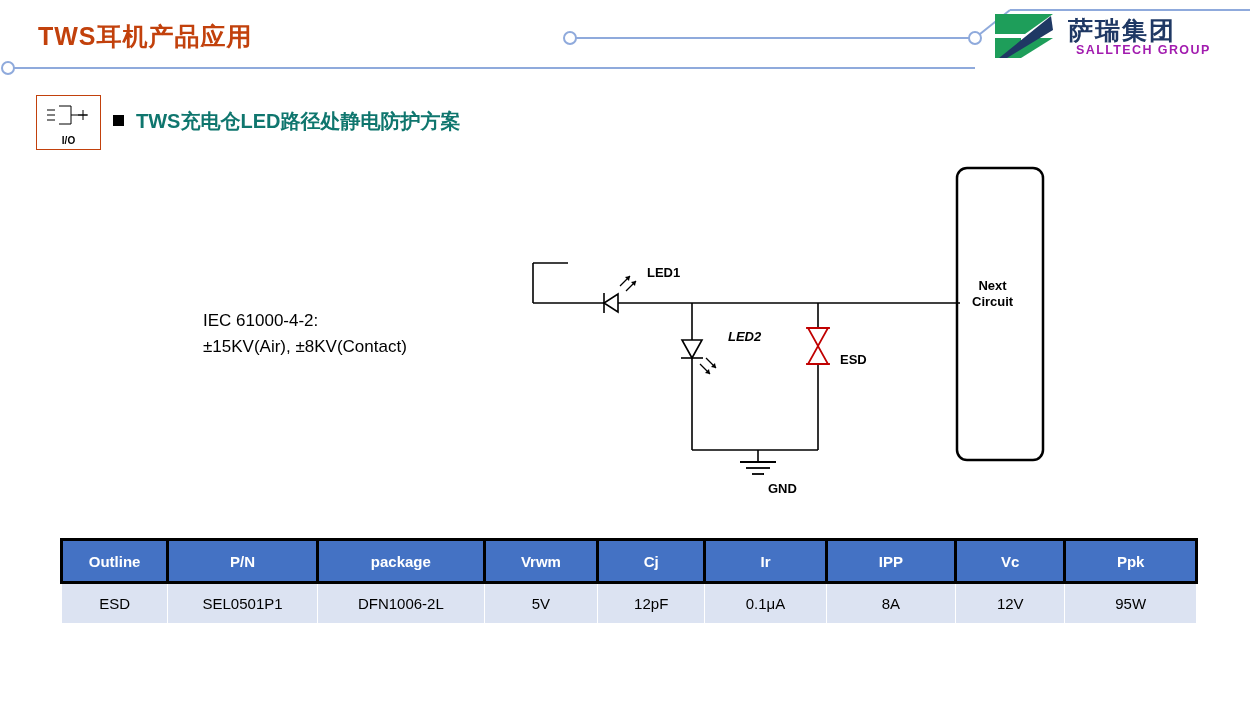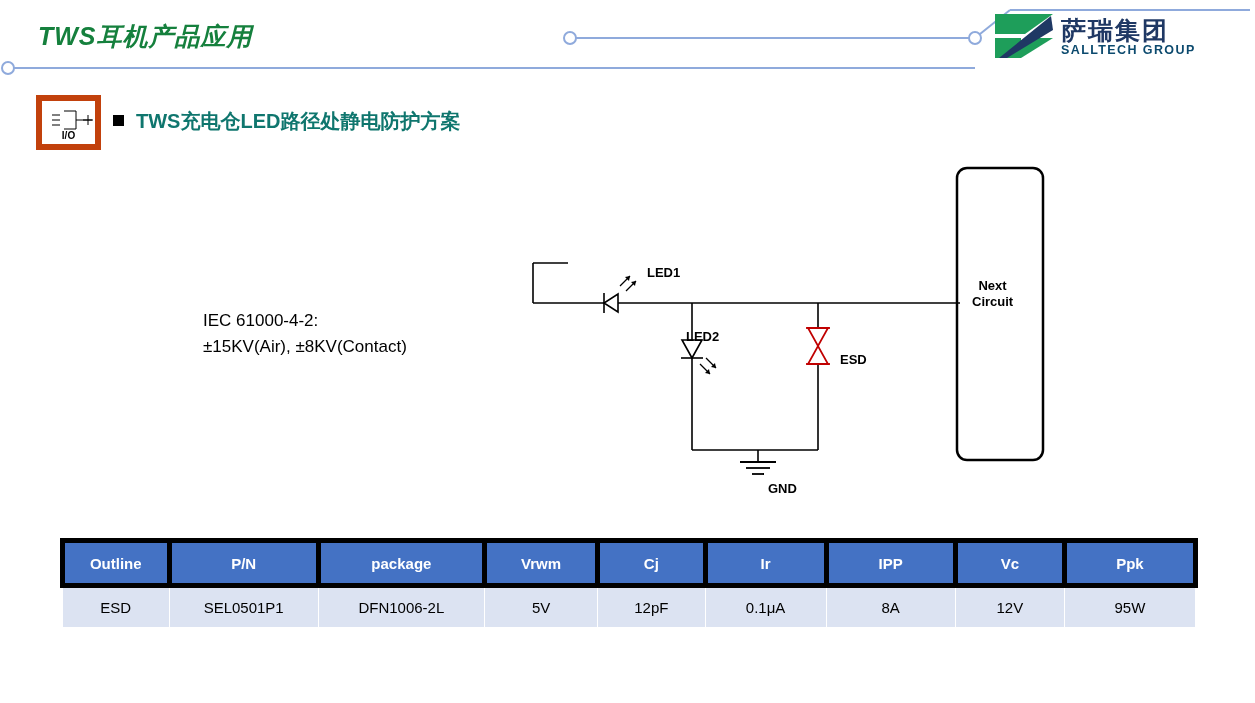--- a/index.html
+++ b/index.html
@@ -15,41 +15,40 @@
     overflow: hidden;
   }
 
   
   .slide-title {
     position: absolute;
     left: 38px;
     top: 20px;
     font-size: 25px;
     font-weight: bold;
-    color: #15803d;
+    color: #c2410c;
     letter-spacing: 1px;
-    font-style: italic;
   }
   .header-deco {
     position: absolute;
     left: 0;
     top: 0;
     width: 1255px;
     height: 80px;
     pointer-events: none;
   }
   .logo-box {
     position: absolute;
     right: 10px;
     top: 6px;
     width: 250px;
     height: 62px;
     display: flex;
     align-items: center;
-    gap: 8px;
+    gap: 15px;
   }
   .logo-mark {
     width: 58px;
     height: 46px;
     position: relative;
     flex: none;
   }
   .logo-text {
     display: flex;
     flex-direction: column;
@@ -58,32 +57,33 @@
   }
   .logo-cn {
     font-size: 25px;
     font-weight: bold;
     color: #1F3864;
     letter-spacing: 2px;
   }
   .logo-en {
     font-size: 12.5px;
     font-weight: bold;
-    color: #0c4a6e;
+    color: #a21caf;
     letter-spacing: 1.4px;
+    margin-left: 8px;
   }
 
   
   .io-icon {
     position: absolute;
     left: 36px;
     top: 95px;
     width: 65px;
     height: 55px;
-    border: 6px solid #c2410c;
+    border: 1px solid #c2410c;
     box-sizing: border-box;
   }
   .io-icon .io-label {
     position: absolute;
     left: 0;
     right: 0;
     bottom: 3px;
     text-align: center;
     font-size: 10px;
     font-weight: bold;
@@ -151,21 +151,21 @@
     top: 538px;
     border-collapse: collapse;
     width: 1138px;
   }
   .param-table th {
     background: #4472C4;
     color: #ffffff;
     font-size: 15px;
     font-weight: bold;
     height: 38px;
-    border: 5px solid #000000;
+    border: 3px solid #000000;
     text-align: center;
   }
   .param-table td {
     background: #DCE3F2;
     color: #000;
     font-size: 15px;
     height: 37px;
     border: 1px solid #ffffff;
     text-align: center;
   }
@@ -253,21 +253,21 @@
 
   <line x1="192" y1="300" x2="318" y2="300" stroke="#000" stroke-width="1.6"></line>
 
   <line x1="258" y1="300" x2="258" y2="312" stroke="#000" stroke-width="1.6"></line>
   <line x1="240" y1="312" x2="276" y2="312" stroke="#000" stroke-width="1.8"></line>
   <line x1="246" y1="318" x2="270" y2="318" stroke="#000" stroke-width="1.8"></line>
   <line x1="252" y1="324" x2="264" y2="324" stroke="#000" stroke-width="1.8"></line>
 </svg>
 
 <div class="sch-label" style="left:647px; top:265px;">LED1</div>
-<div class="sch-label" style="left:686px; top:329px;">LED2</div>
+<div class="sch-label" style="left:728px; top:329px;font-style:italic;">LED2</div>
 <div class="sch-label" style="left:840px; top:352px; color:#000;">ESD</div>
 <div class="sch-label" style="left:768px; top:481px;">GND</div>
 <div class="next-circuit-label">Next
 Circuit</div>
 
 <table class="param-table">
   <thead>
     <tr>
       <th style="width:100px">Outline</th>
       <th style="width:143px">P/N</th>

